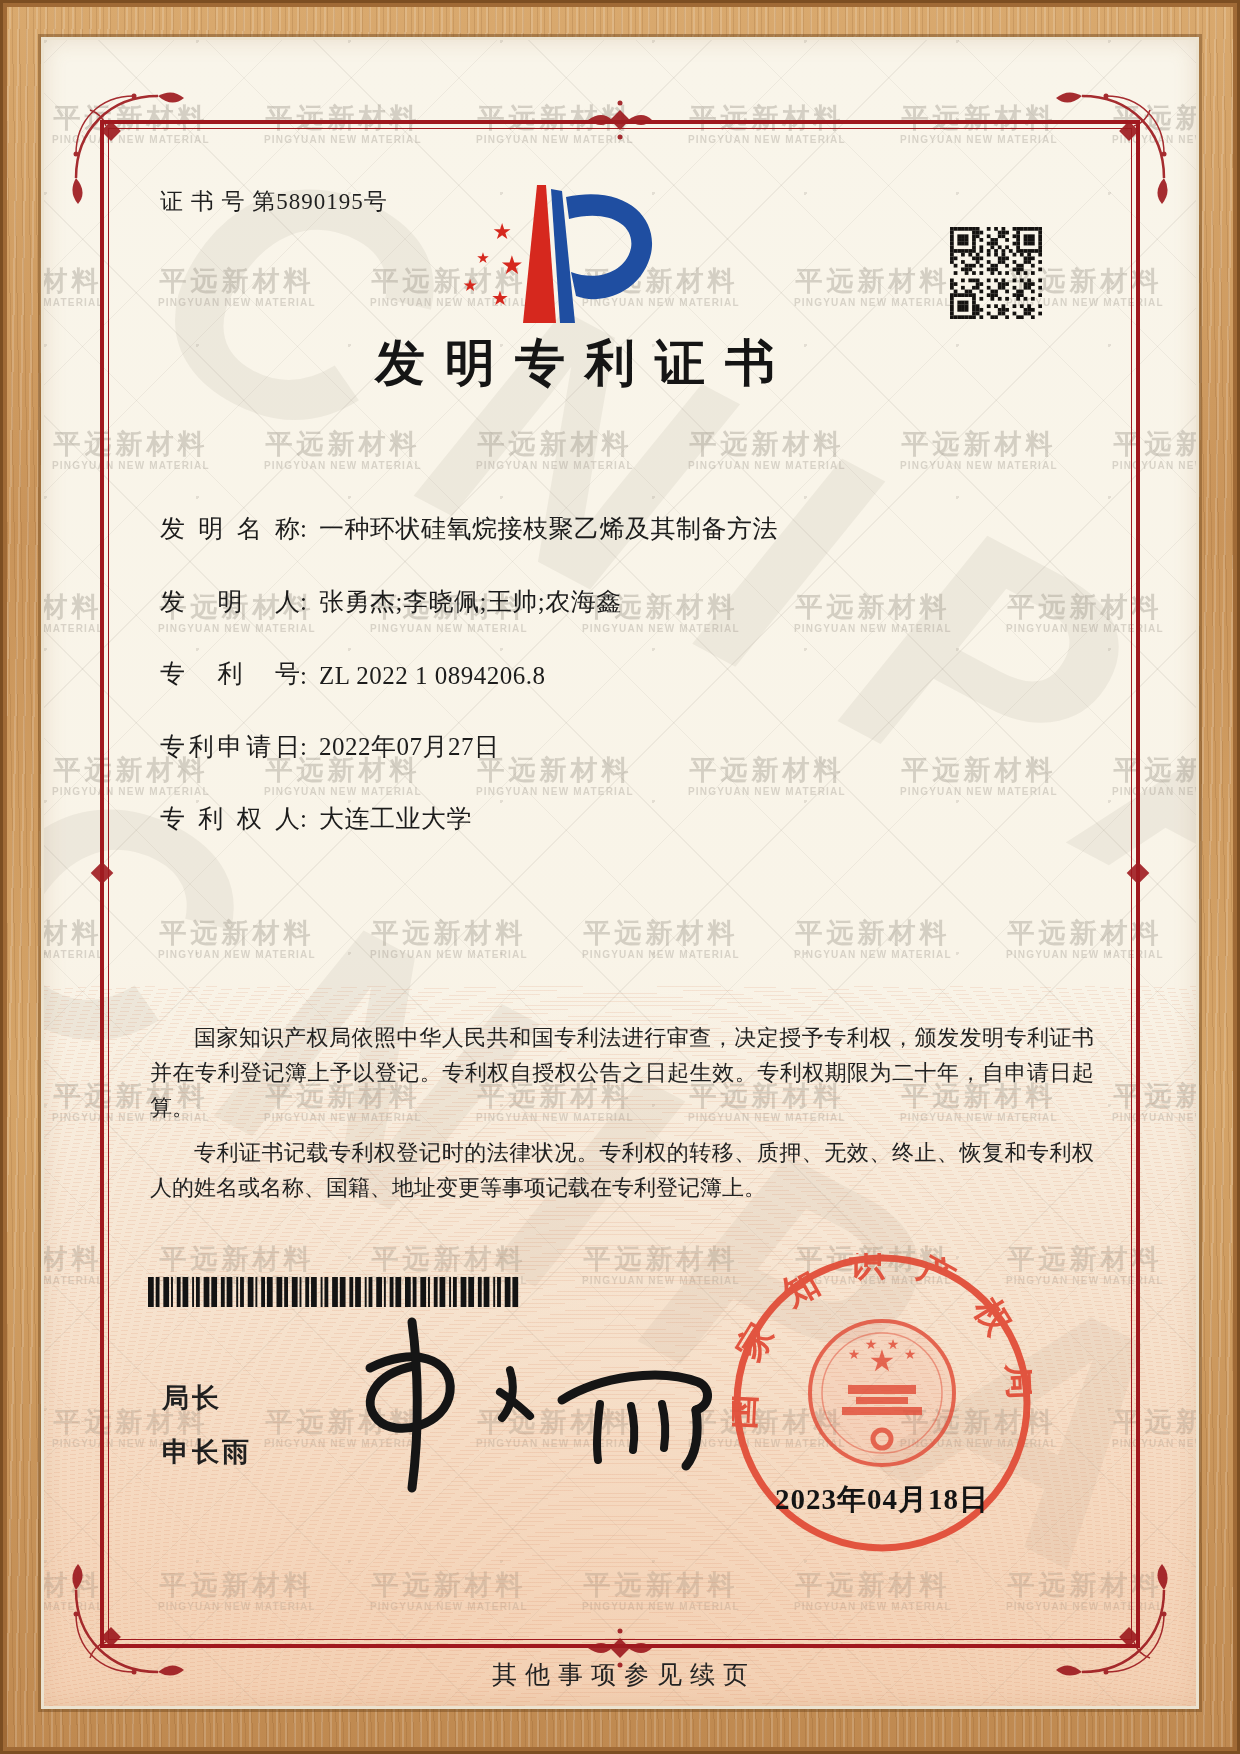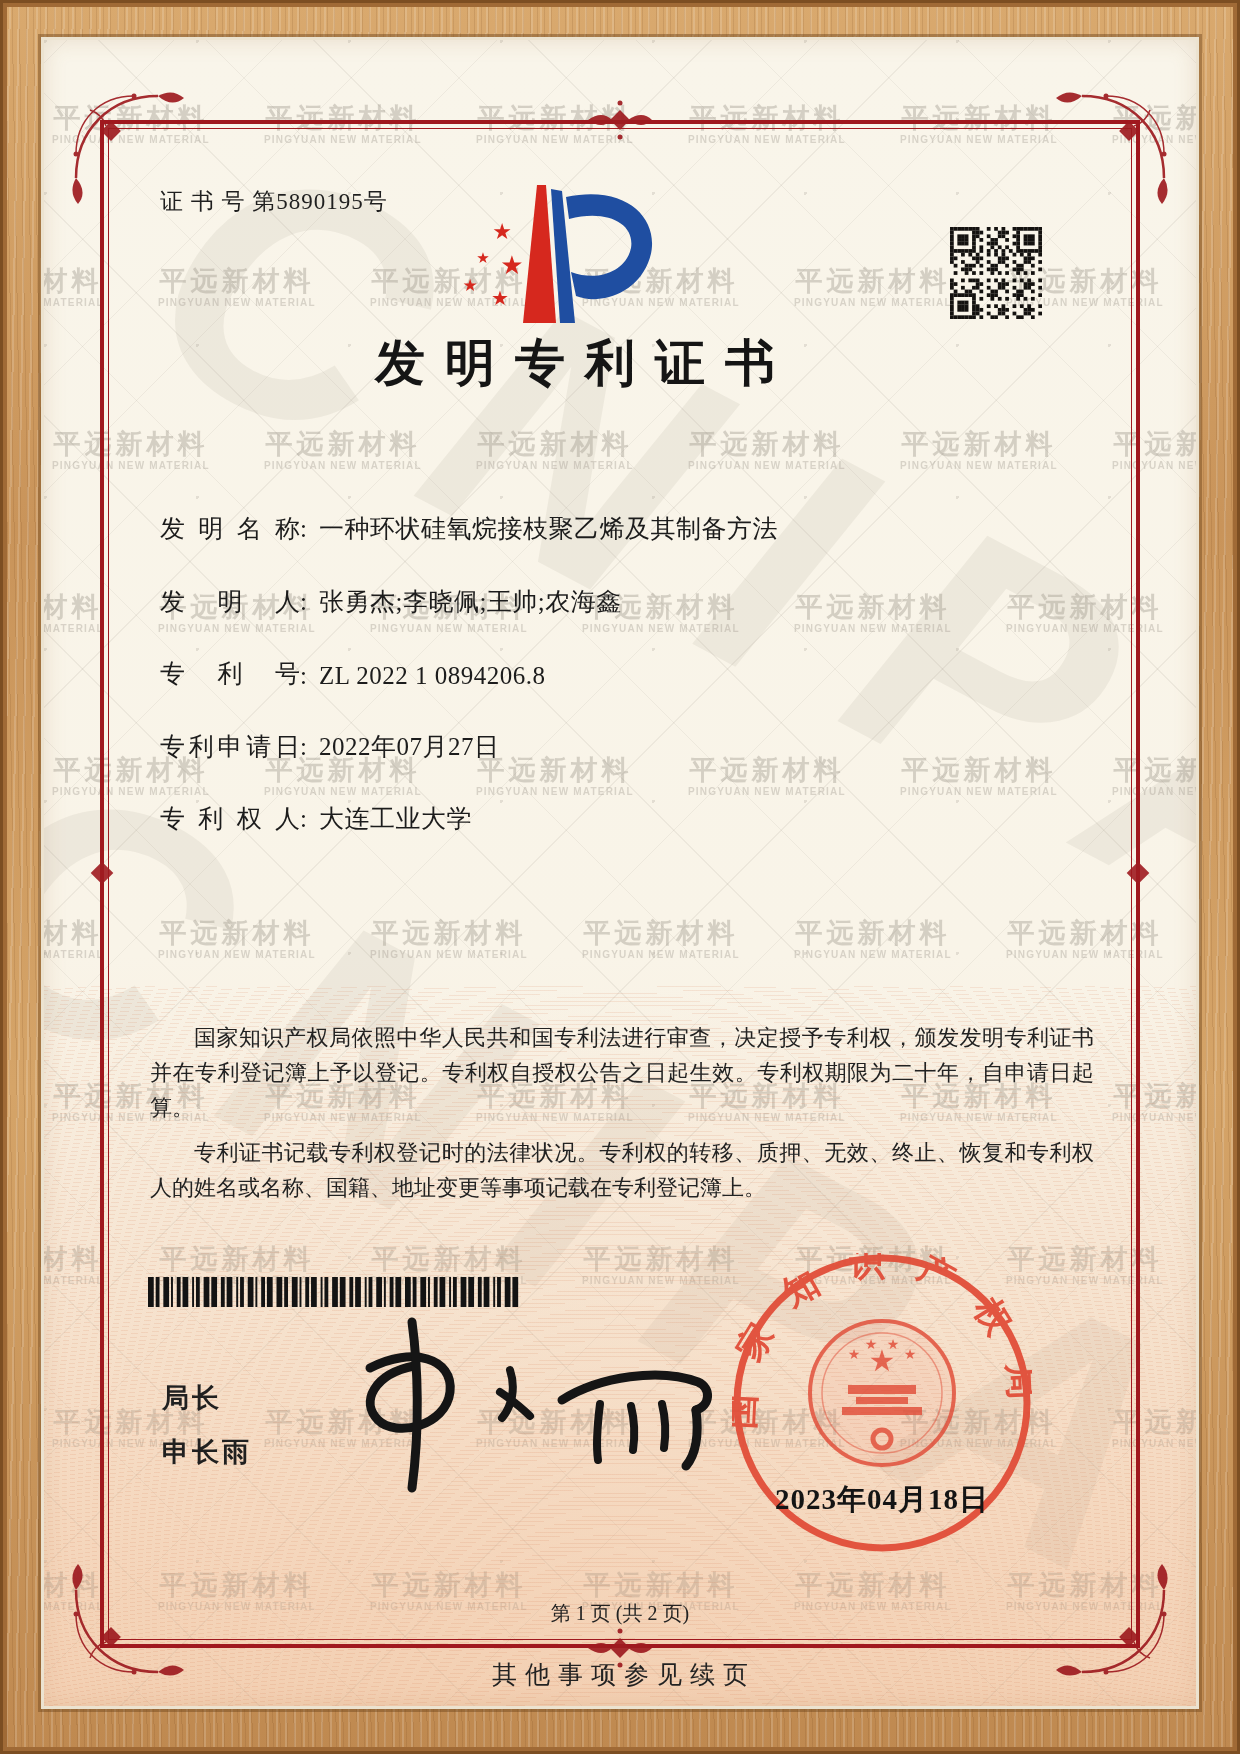--- a/index.html
+++ b/index.html
@@ -775,16 +775,15 @@
         <text x="11" y="-44" font-size="14" text-anchor="middle">★</text>
         <text x="28" y="-34" font-size="14" text-anchor="middle">★</text>
         <rect x="-34" y="-8" width="68" height="9"></rect>
         <rect x="-26" y="4" width="52" height="7"></rect>
         <rect x="-40" y="14" width="80" height="8"></rect>
         <circle cy="46" r="9" fill="none" stroke="#e14b36" stroke-width="5"></circle>
       </g>
     </svg>
     <div class="seal-date">2023年04月18日</div>
 
-    <div class="page-note">第 1 页 (共 2 页)</div>
     <div class="cont-note">其他事项参见续页</div>
   </div>
 </div>
 
 </body></html>

